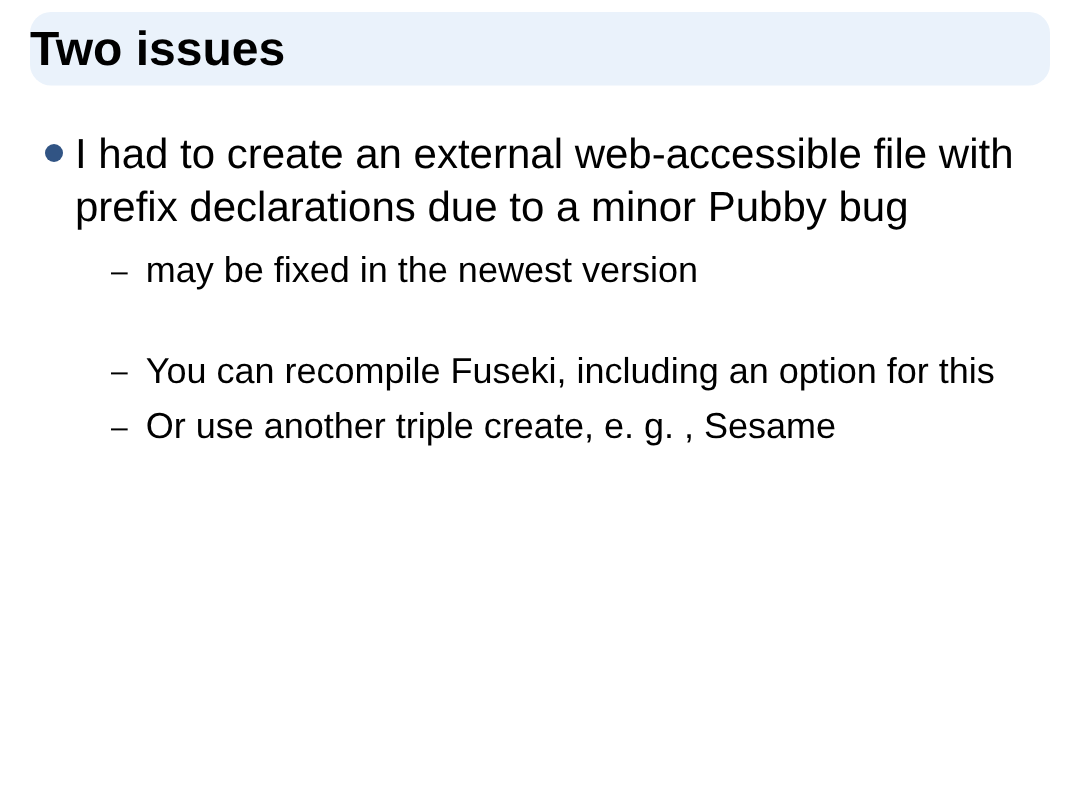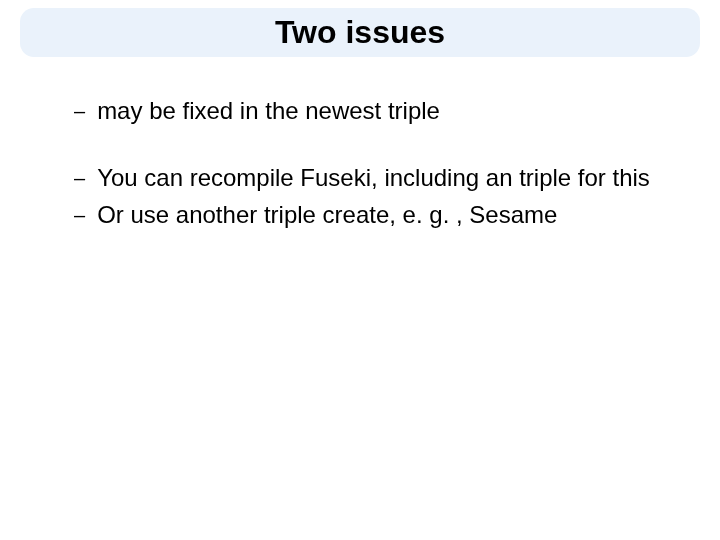--- a/index.html
+++ b/index.html
@@ -8,21 +8,21 @@
     font-family: Arial, Helvetica, sans-serif;
     background: #ffffff;
     color: #000;
     padding: 8px 0 0 0;
   }
   .title-bar {
     margin: 0 20px;
     background: #eaf2fb;
     border-radius: 14px;
     padding: 6px 0 6px 0;
-    text-align: center;
+    text-align: left;
   }
   .title-bar h1 {
     font-size: 32px;
     font-weight: bold;
     color: #000;
   }
   .content {
     padding: 28px 30px 0 30px;
   }
   .bullet-item {
@@ -66,33 +66,37 @@
 </style>
 </head>
 <body>
 
 <div class="title-bar">
   <h1>Two issues</h1>
 </div>
 
 <div class="content">
 
+  <div class="bullet-item">
+    <span class="bullet-dot"></span>
+    <span class="bullet-text">I had to create an external web-accessible file with prefix declarations due to a minor Pubby bug</span>
+  </div>
   <div class="sub-list">
     <div class="sub-item">
       <span class="sub-dash">–</span>
-      <span class="sub-text">may be fixed in the newest triple</span>
+      <span class="sub-text">may be fixed in the newest version</span>
     </div>
   </div>
 
   <div class="spacer-before-second"></div>
 
   <div class="sub-list">
     <div class="sub-item">
       <span class="sub-dash">–</span>
-      <span class="sub-text">You can recompile Fuseki, including an triple for this</span>
+      <span class="sub-text">You can recompile Fuseki, including an option for this</span>
     </div>
     <div class="sub-item">
       <span class="sub-dash">–</span>
       <span class="sub-text">Or use another triple create, e. g. , Sesame</span>
     </div>
   </div>
 
 </div>
 
 </body></html>

